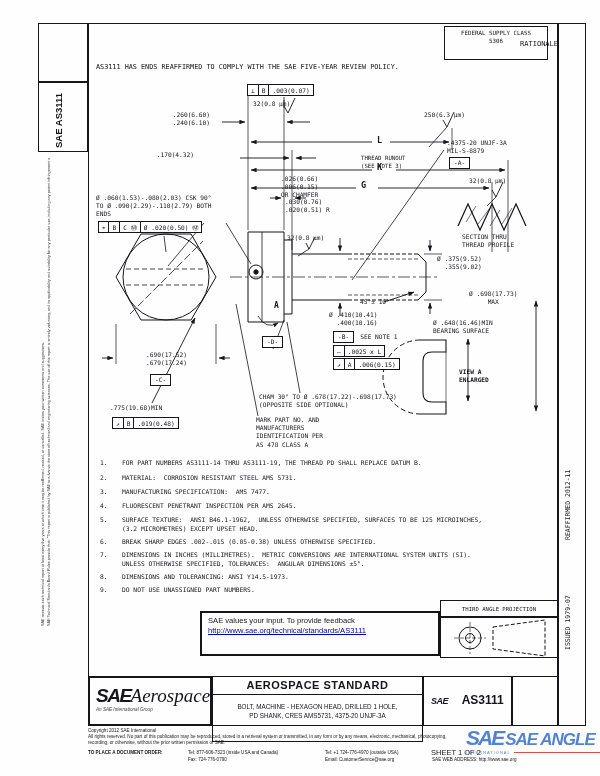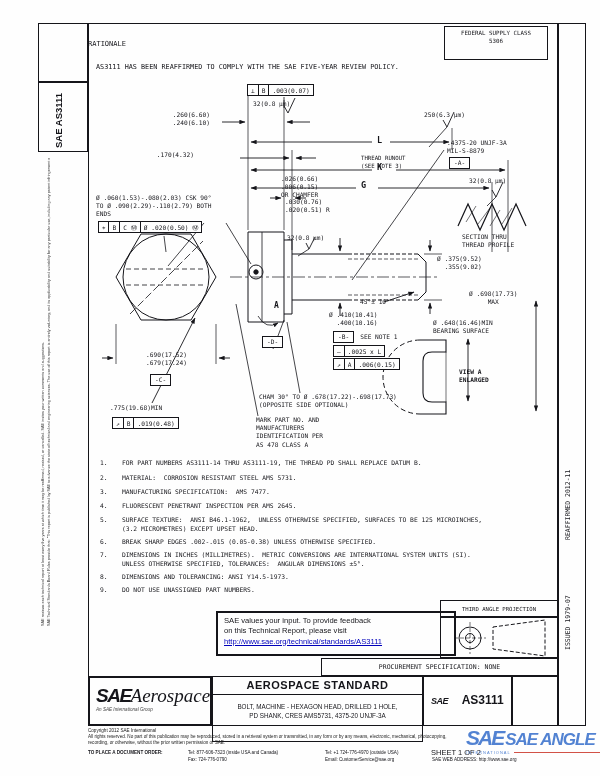--- a/index.html
+++ b/index.html
@@ -155,22 +155,22 @@
       <div>SAE reviews each technical report at least every five years at which time it may be reaffirmed, revised, or cancelled. SAE invites your written comments and suggestions.</div>
       <div>SAE Technical Standards Board Rules provide that: "This report is published by SAE to advance the state of technical and engineering sciences. The use of this report is entirely voluntary, and its applicability and suitability for any particular use, including any patent infringement arising therefrom, is the sole responsibility of the user."</div>
     </div>
   </div>
   <div class="rot" style="left:54px;top:148px;width:62px;font:bold 9.5px/1 'Liberation Sans',sans-serif;">SAE  AS3111</div>
   <div class="rot" style="left:565px;top:540px;width:112px;font:6.5px/1 'DejaVu Sans Mono',monospace;">REAFFIRMED 2012-11</div>
   <div class="rot" style="left:565px;top:650px;width:96px;font:6.5px/1 'DejaVu Sans Mono',monospace;">ISSUED 1979-07</div>
 
   <div class="lbl" style="left:444px;top:30px;width:104px;text-align:center;font-size:5.8px;">FEDERAL SUPPLY CLASS
 5306</div>
-  <div class="lbl" style="left:88px;top:40px;width:470px;text-align:left;font-size:7px;">RATIONALE</div>
-  <div class="lbl" style="left:96px;top:63px;font-size:6.8px;">AS3111 HAS BEEN REAFFIRMED TO COMPLY WITH THE SAE FIVE-YEAR REVIEW POLICY.</div>
+  <div class="lbl" style="left:88px;top:40px;width:470px;text-align:right;font-size:7px;">RATIONALE</div>
+  <div class="lbl" style="left:96px;top:63px;font-size:6.8px;">AS3111 HAS ENDS REAFFIRMED TO COMPLY WITH THE SAE FIVE-YEAR REVIEW POLICY.</div>
 
   <div class="fcf" style="left:247px;top:84px;">
     <span>⊥</span>
     <span>B</span>
     <span>.003(0.07)</span>
   </div>
   <div class="lbl" style="left:253px;top:100px;">32(0.8 μm)</div>
   <div class="lbl tr" style="left:148px;top:111px;width:62px;">.260(6.60)
 .240(6.10)</div>
   <div class="lbl" style="left:424px;top:111px;">250(6.3 μm)</div>
@@ -275,34 +275,30 @@
     </div>
   <div class="note" style="top:573px;">
       <span class="nnum">8.</span>
       <span class="ntext">DIMENSIONS AND TOLERANCING: ANSI Y14.5-1973.</span>
     </div>
   <div class="note" style="top:586px;">
       <span class="nnum">9.</span>
       <span class="ntext">DO NOT USE UNASSIGNED PART NUMBERS.</span>
     </div>
 
-  <div style="position:absolute;left:200px;top:611px;width:240px;height:45px;border:2px solid #15151a;box-sizing:border-box;padding:3px 6px;font:7.6px/1.35 'Liberation Sans',sans-serif;margin-left:16px;">
+  <div style="position:absolute;left:200px;top:611px;width:240px;height:45px;border:2px solid #15151a;box-sizing:border-box;padding:3px 6px;font:7.6px/1.35 'Liberation Sans',sans-serif;">
     <div>SAE values your input. To provide feedback</div>
-    <div>on this Technical Report, please visit</div>
     <a href="#" class="fb-link">http://www.sae.org/technical/standards/AS3111</a>
   </div>
 
   <div class="cell" style="left:440px;top:600px;width:118px;height:17px;">
     <div class="lbl" style="position:static;text-align:center;font-size:5.6px;line-height:16px;">THIRD ANGLE PROJECTION</div>
   </div>
   <div class="cell" style="left:440px;top:617px;width:118px;height:41px;"></div>
 
-  <div class="cell" style="left:321px;top:658px;width:237px;height:18px;">
-    <div class="lbl" style="position:static;text-align:center;font-size:6.5px;line-height:17px;">PROCUREMENT SPECIFICATION: NONE</div>
-  </div>
   <div class="cell" style="left:88px;top:676px;width:124px;height:50px;border-width:2px;">
     <div style="padding:8px 16px 0 6px;font-family:'Liberation Sans',sans-serif;">
       <span style="font:italic 900 19px/1 'Liberation Sans',sans-serif;letter-spacing:-1.5px;">SAE</span><span style="font:italic 300 19px/1 'Liberation Serif',serif;letter-spacing:0;">Aerospace</span>
       <div style="font:italic 4.6px/1.6 'Liberation Sans',sans-serif;color:#444;">An SAE International Group</div>
     </div>
   </div>
   <div class="cell" style="left:212px;top:676px;width:211px;height:66px;">
     <div style="border-bottom:1px solid #15151a;text-align:center;font:bold 11px/17px 'Liberation Sans',sans-serif;letter-spacing:.5px;">AEROSPACE STANDARD</div>
     <div style="text-align:center;font:6.3px/1.45 'Liberation Sans',sans-serif;padding-top:7px;">
       <div>BOLT, MACHINE - HEXAGON HEAD, DRILLED 1 HOLE,</div>

